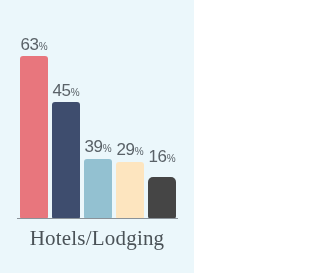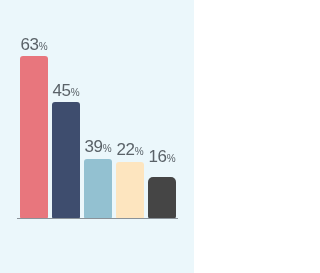--- a/index.html
+++ b/index.html
@@ -100,30 +100,31 @@
 
     <div class="bar-group" style="left:84px;">
       <div class="value-label" style="bottom:64px;">
         <span>39</span><span class="pct">%</span>
       </div>
       <div class="bar" style="height:60px;background:#93C1D1;"></div>
     </div>
 
     <div class="bar-group" style="left:116px;">
       <div class="value-label" style="bottom:61px;">
-        <span>22</span><span class="pct">%</span>
+        <span>29</span><span class="pct">%</span>
       </div>
       <div class="bar" style="height:57px;background:#FDE5BF;"></div>
     </div>
 
     <div class="bar-group" style="left:148px;">
       <div class="value-label" style="bottom:54px;margin-top:12px;">
         <span>16</span><span class="pct">%</span>
       </div>
       <div class="bar rounded-more" style="height:42px;background:#454545;"></div>
     </div>
 
   </div>
 
   <div id="baseline"></div>
 
+  <div id="axis-label">Hotels/Lodging</div>
 
 </div>
 
 </body></html>

